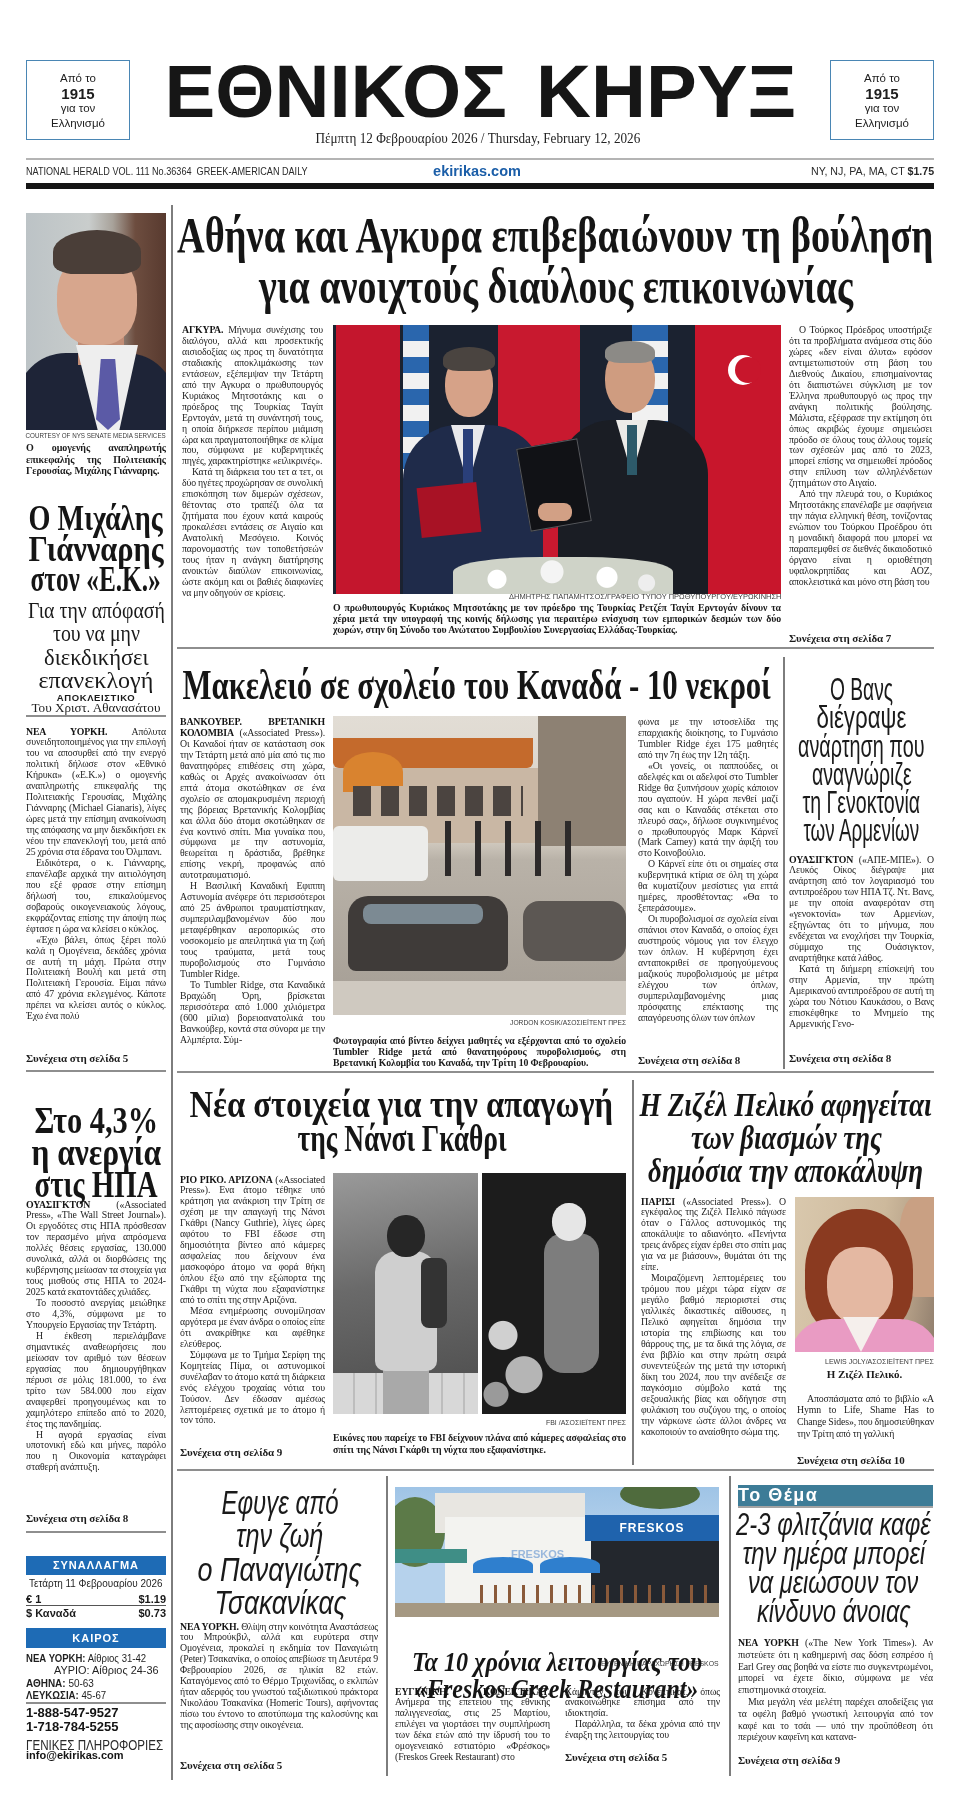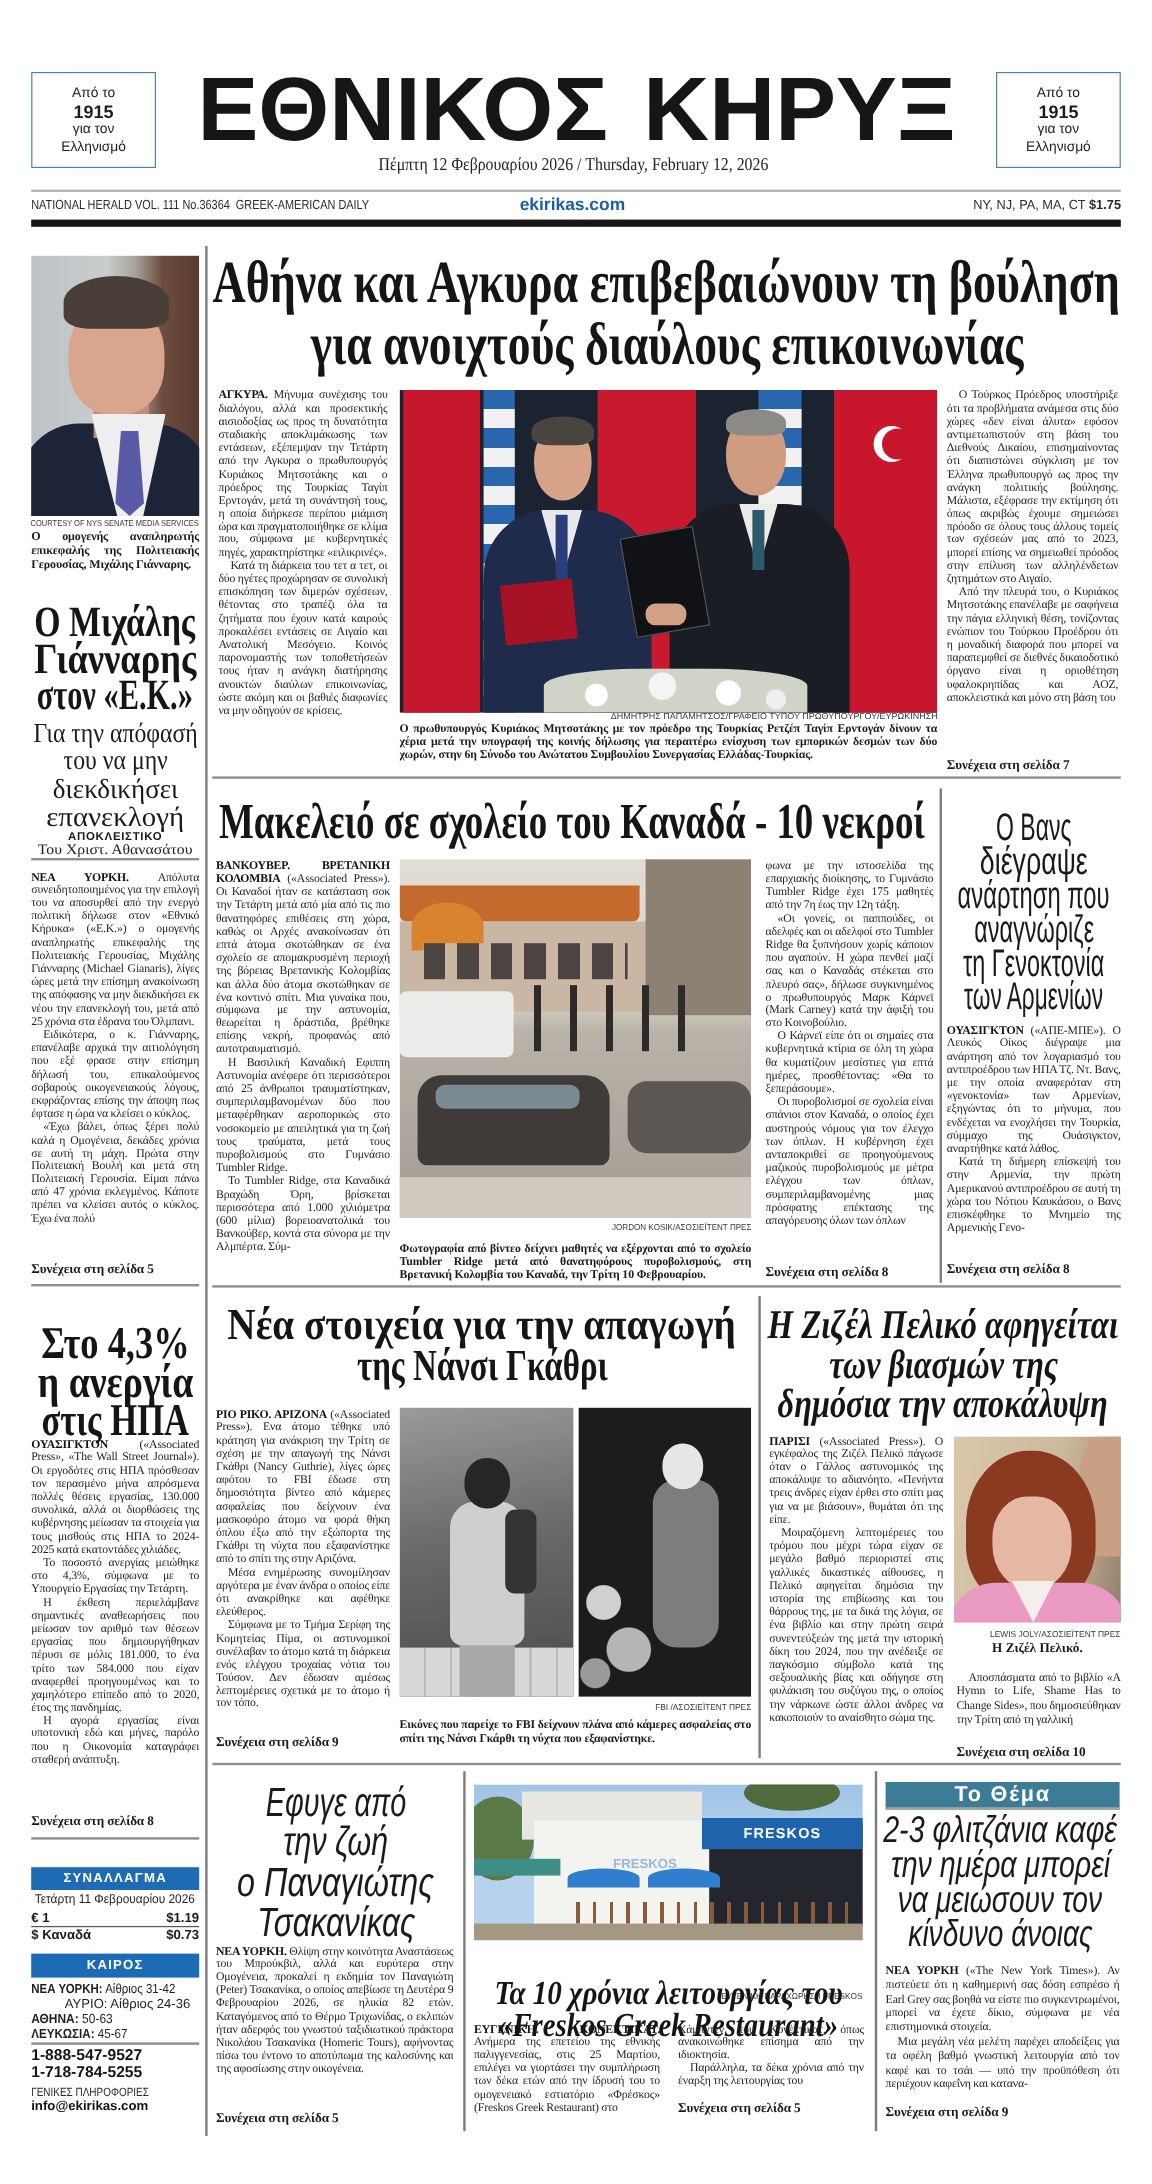--- a/index.html
+++ b/index.html
@@ -81,21 +81,21 @@
 #fx-rule{left:26px;top:1605px;width:140px;height:1px;background:#555;}
 #fx-row2{top:1607px;}
 #wx-title{top:1628px;height:20px;line-height:20px;}
 .wx-row{position:absolute;left:26px;width:140px;height:12.3px;line-height:12.3px;font-family:"Liberation Sans",sans-serif;font-size:11px;color:#1f1f1f;}
 .wx-row b{font-weight:700;}
 .wx-row.nb b{font-weight:400;}
 #wx-row1{top:1652px;} #wx-row2{top:1664.3px;margin-left:28px;} #wx-row3{top:1676.6px;} #wx-row4{top:1688.9px;}
 #wx-rule{left:26px;top:1702px;width:140px;}
 .ct-phone{position:absolute;left:26px;width:140px;height:14px;line-height:14px;font-family:"Liberation Sans",sans-serif;font-weight:700;font-size:13px;color:#141414;}
 #ct-phone1{top:1706px;} #ct-phone2{top:1720px;}
-#ct-label{left:26px;top:1740px;width:140px;height:10px;line-height:10px;font-family:"Liberation Sans",sans-serif;font-size:10px;color:#2a2a2a;}
+#ct-label{left:26px;top:1740px;width:140px;height:10px;line-height:10px;font-family:"Liberation Sans",sans-serif;font-size:14px;color:#2a2a2a;}
 #ct-email{left:26px;top:1748px;width:140px;height:14px;line-height:14px;font-family:"Liberation Sans",sans-serif;font-weight:700;font-size:11px;color:#141414;}
 
 
 #lead-headline{left:177px;top:210px;width:757px;font-size:50px;}
 #lead-headline .ln{height:51px;line-height:51px;}
 #lead-col1{left:182px;top:325px;width:141px;height:317px;}
 #lead-photo{left:333px;top:325px;width:448px;height:269px;}
 #lead-credit{left:333px;top:593px;width:448px;}
 #lead-caption{left:333px;top:603px;width:448px;height:33px;line-height:10.8px;}
 #lead-col2{left:789px;top:325px;width:143px;height:296px;}
@@ -145,21 +145,21 @@
 #ts-headline .ln{height:33.3px;line-height:33.3px;}
 #ts-body{left:180px;top:1621.5px;width:198px;height:121px;}
 #ts-cont{left:180px;top:1758.5px;width:198px;}
 #fr-photo{left:395px;top:1487px;width:324px;height:130px;}
 #fr-credit{left:395px;top:1660px;width:324px;align-items:center;}
 #fr-headline{left:389px;top:1628px;width:336px;font-size:28px;margin-top:20px;}
 #fr-headline .ln{height:27px;line-height:27px;}
 #fr-col1{left:395px;top:1686.5px;width:155px;height:77px;}
 #fr-col2{left:565px;top:1686.5px;width:155px;height:55px;}
 #fr-cont{left:565px;top:1750.5px;width:155px;}
-#th-label{left:738px;top:1485px;width:195px;height:23px;line-height:21px;background:var(--c-theme_label_blue,#3d7c97);border-bottom:2px solid #a3a3a3;color:#fff;text-align:center;font-family:"Liberation Sans",sans-serif;font-weight:700;font-size:18px;letter-spacing:1.5px;}
+#th-label{left:738px;top:1485px;width:195px;height:23px;line-height:21px;background:var(--c-theme_label_blue,#3d7c97);border-bottom:2px solid #a3a3a3;color:#fff;font-family:"Liberation Sans",sans-serif;font-weight:700;font-size:18px;letter-spacing:1.5px;}
 #th-headline{left:733px;top:1510px;width:201px;font-size:31px;}
 #th-headline .ln{height:29px;line-height:29px;}
 #th-body{left:738px;top:1637px;width:195px;height:107px;line-height:11.8px;}
 #th-cont{left:738px;top:1753.5px;width:195px;}
 
 
 .gp-bg{left:0;top:0;width:140px;height:217px;background:linear-gradient(90deg,#bcc3c6 0%,#c9cdcc 45%,#a8a29a 62%,#6d4d3f 78%,#583a2f 100%);}
 .gp-suit{left:-10px;top:140px;width:160px;height:90px;background:#1e2437;border-radius:50px 50px 0 0;}
 .gp-neck{left:52px;top:112px;width:46px;height:40px;background:#c28d76;}
 .gp-shirt{left:50px;top:132px;width:62px;height:85px;background:#eeeeee;clip-path:polygon(0 0,100% 0,70% 100%,35% 100%);}

